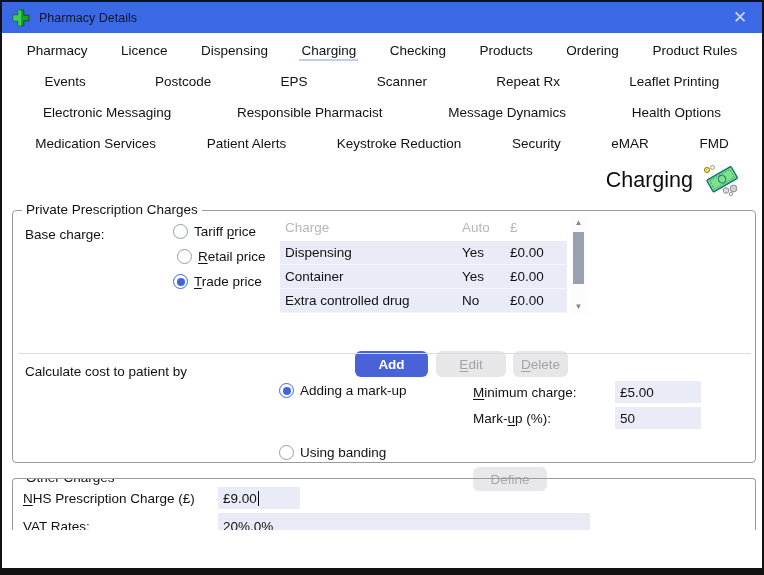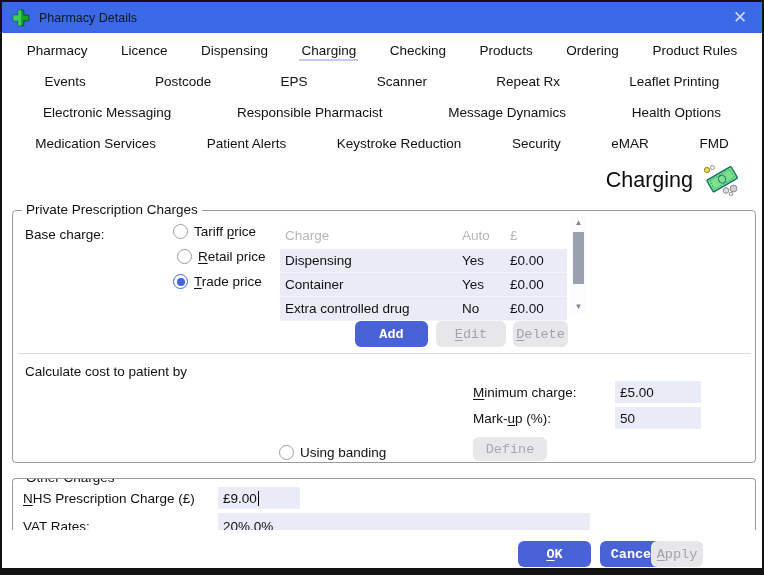--- a/index.html
+++ b/index.html
@@ -54,38 +54,38 @@
     display:inline-block;width:15px;height:15px;border-radius:50%;
     border:1px solid #989da8;background:#fff;flex:none;position:relative;
   }
   .radio.checked{border:1.5px solid #3f66dd;}
   .radio.checked::after{
     content:'';position:absolute;inset:2.5px;border-radius:50%;background:#3f66dd;
   }
   .u{text-decoration:underline;text-underline-offset:2px;}
   
   .charges-table{position:absolute;left:267px;top:5px;width:287px;}
-  .thead{position:relative;height:25px;margin-top:8px;}
+  .thead{position:relative;height:25px;}
   .trow{position:relative;height:24px;background:#e9ebf6;border-bottom:1px solid #f4f5fb;}
   .tcell{position:absolute;top:4px;white-space:nowrap;}
   .tcell.c0{left:5px;}
   .tcell.c1{left:182px;}
   .tcell.c2{left:230px;}
   .th{color:#b4b7bf;}
   .scrollbar{
     position:absolute;left:557px;top:5px;width:17px;height:98px;background:#fcfcfe;
   }
   .sb-arrow{position:absolute;left:0;width:100%;text-align:center;font-size:8px;color:#7e8694;line-height:8px;}
   .sb-up{top:3px;} .sb-down{bottom:3px;}
   .sb-thumb{position:absolute;left:3px;top:16px;width:11px;height:52px;background:#9aa1ae;}
   
   .btn{
     position:absolute;height:26px;border-radius:6px;border:none;
     display:flex;align-items:center;justify-content:center;
-    font-family:Liberation Mono, monospace;font-size:13.5px;cursor:default;white-space:nowrap;
+    font-family:Liberation Sans, sans-serif;font-size:13.5px;cursor:default;white-space:nowrap;margin-top:30px;
   }
   .btn.primary{background:#4a62d8;color:#ffffff;font-weight:bold;}
   .btn.disabled{background:#e7e7e9;color:#a2a3a7;}
   #btn-add{left:342px;top:110px;width:73px;}
   #btn-edit{left:423px;top:110px;width:70px;}
   #btn-delete{left:500px;top:110px;width:55px;}
   #btn-define{left:460px;top:226px;width:74px;height:24px;background:#e8e8ea;color:#a8a9ad;border-radius:6px;text-align:center;}
   #btn-ok{left:516px;top:539px;width:73px;}
   #btn-cancel{left:598px;top:539px;width:70px;}
   #btn-apply{left:649px;top:539px;width:52px;}
@@ -216,20 +216,24 @@
         <span><span class="u">E</span><span>dit</span></span>
       </button>
     <button class="btn disabled" id="btn-delete">
         <span><span class="u">D</span><span>elete</span></span>
       </button>
 
     <div class="separator"></div>
 
     <span class="lbl" style="left:12px;top:153px;">Calculate cost to patient by</span>
 
+    <div class="radio-line" style="left:266px;top:172px;">
+      <span class="radio checked"></span>
+      <span>Adding a mark-up</span>
+    </div>
     <div class="radio-line" style="left:266px;top:234px;">
       <span class="radio"></span>
       <span>Using banding</span>
     </div>
 
     <span class="lbl" style="left:460px;top:174px;"><span class="u">M</span><span>inimum charge:</span></span>
     <div class="field" style="left:602px;top:170px;width:86px;">
       <span>£5.00</span>
     </div>
 

